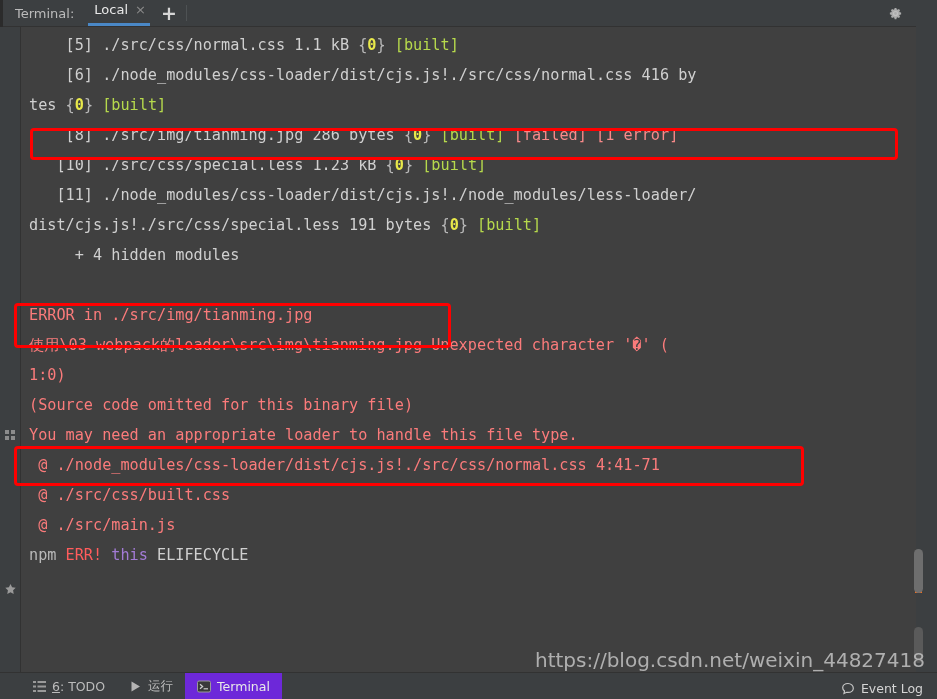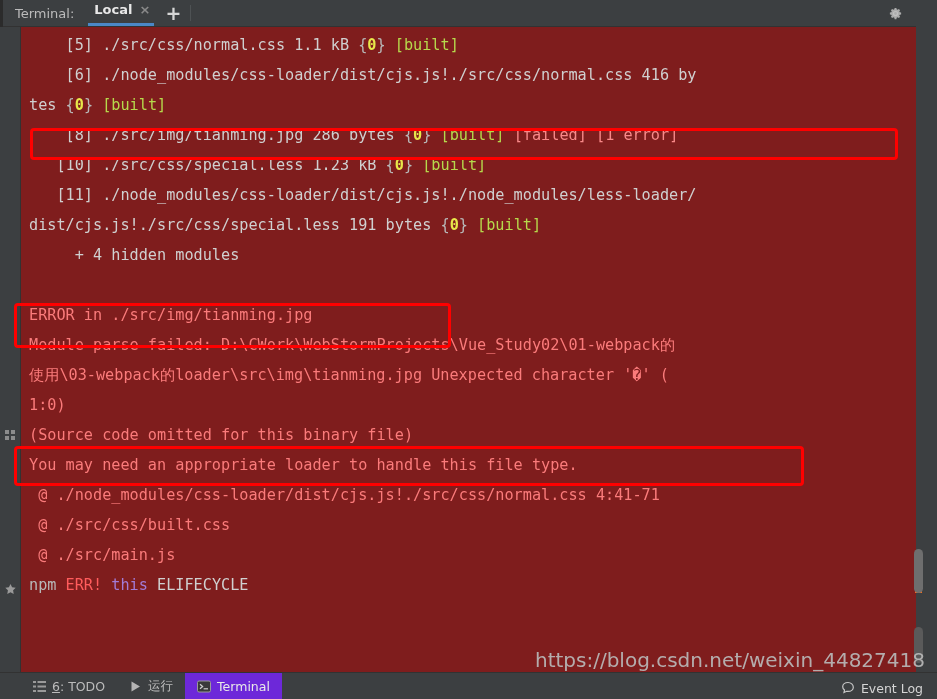--- a/index.html
+++ b/index.html
@@ -29,21 +29,20 @@
     font-size: 13px;
     font-family: "DejaVu Sans", sans-serif;
   }
   #topbar .tab {
     display: flex; align-items: center;
     padding: 0 8px 8px 10px;
     color: #e8e8e8;
     font-size: 13px;
     position: relative;
     cursor: default;
-    font-weight: bold;
   }
   #topbar .tab.active::after {
     content: "";
     position: absolute; left: 4px; right: 4px; bottom: 0;
     height: 3px; background: #4a88c7;
   }
   #topbar .tab .close-x {
     margin-left: 7px;
     color: #8a8a8a;
     font-size: 13px;
@@ -79,21 +78,21 @@
   }
   .stripe-icon {
     position: absolute; left: 4px;
     width: 13px; height: 13px;
   }
 
   
   #terminal {
     position: absolute; left: 21px; top: 27px;
     width: 895px; height: 645px;
-    background: #7f1d1d;
+    background: #404040;
     overflow: hidden;
     font-family: "DejaVu Sans Mono", monospace;
     font-size: 15.2px;
     line-height: 30px;
     color: #a9b7c6;
     padding: 3px 0 0 8px;
     letter-spacing: 0px;
   }
   #terminal .line { white-space: pre; height: 30px; }
   .c-gray   { color: #d0d0d0; }
@@ -176,21 +175,21 @@
     color: #b9b9b9;
     font-size: 20px;
     font-family: "DejaVu Sans", sans-serif;
     opacity: 0.92;
     pointer-events: none;
     white-space: nowrap;
   }
   #eventlog {
     position: absolute;
     right: 14px; bottom: 3px;
-    display: flex; 
+    display: flex; align-items: center;
     color: #d5d5d5;
     font-size: 12.5px;
     font-family: "DejaVu Sans", sans-serif;
   }
   #eventlog .ic { margin-right: 6px; display: flex; }
 </style>
 </head>
 <body>
 
 <div id="topbar">
@@ -235,21 +234,20 @@
 <div class="line" id="line-5"><span class="c-gray">    [5] ./src/css/normal.css 1.1 kB </span><span class="c-dim">{</span><span class="c-yellow">0</span><span class="c-dim">} </span><span class="c-green">[built]</span></div>
     <div class="line" id="line-6"><span class="c-gray">    [6] ./node_modules/css-loader/dist/cjs.js!./src/css/normal.css 416 by</span></div>
     <div class="line" id="line-6-wrap"><span class="c-gray">tes </span><span class="c-dim">{</span><span class="c-yellow">0</span><span class="c-dim">} </span><span class="c-green">[built]</span></div>
     <div class="line" id="line-8"><span class="c-gray">    [8] ./src/img/tianming.jpg 286 bytes </span><span class="c-dim">{</span><span class="c-yellow">0</span><span class="c-dim">} </span><span class="c-green">[built]</span><span class="c-dim"> </span><span class="c-red">[failed]</span><span class="c-dim"> </span><span class="c-red">[1 error]</span></div>
     <div class="line" id="line-10"><span class="c-gray">   [10] ./src/css/special.less 1.23 kB </span><span class="c-dim">{</span><span class="c-yellow">0</span><span class="c-dim">} </span><span class="c-green">[built]</span></div>
     <div class="line" id="line-11"><span class="c-gray">   [11] ./node_modules/css-loader/dist/cjs.js!./node_modules/less-loader/</span></div>
     <div class="line" id="line-11-wrap"><span class="c-gray">dist/cjs.js!./src/css/special.less 191 bytes </span><span class="c-dim">{</span><span class="c-yellow">0</span><span class="c-dim">} </span><span class="c-green">[built]</span></div>
     <div class="line" id="line-hidden"><span class="c-gray">     + 4 hidden modules</span></div>
     <div class="line" id="line-blank-1"><span class="c-gray"> </span></div>
     <div class="line" id="line-error-header"><span class="c-err">ERROR in ./src/img/tianming.jpg</span></div>
-    <div class="line" id="line-module-parse"><span class="c-err">Module parse failed: D:\CWork\WebStormProjects\Vue_Study02\01-webpack的</span></div>
     <div class="line" id="line-module-parse-wrap"><span class="c-err">使用\03-webpack的loader\src\img\tianming.jpg Unexpected character '�' (</span></div>
     <div class="line" id="line-module-parse-wrap2"><span class="c-err">1:0)</span></div>
     <div class="line" id="line-source-omitted"><span class="c-err">(Source code omitted for this binary file)</span></div>
     <div class="line" id="line-loader-hint"><span class="c-err">You may need an appropriate loader to handle this file type.</span></div>
     <div class="line" id="line-at-1"><span class="c-err"> @ ./node_modules/css-loader/dist/cjs.js!./src/css/normal.css 4:41-71</span></div>
     <div class="line" id="line-at-2"><span class="c-err"> @ ./src/css/built.css</span></div>
     <div class="line" id="line-at-3"><span class="c-err"> @ ./src/main.js</span></div>
     <div class="line" id="line-npm-err"><span class="c-dim">npm </span><span class="c-redbright">ERR!</span><span class="c-dim"> </span><span class="c-purple">this</span><span class="c-gray"> ELIFECYCLE</span></div>
   </div>
 

